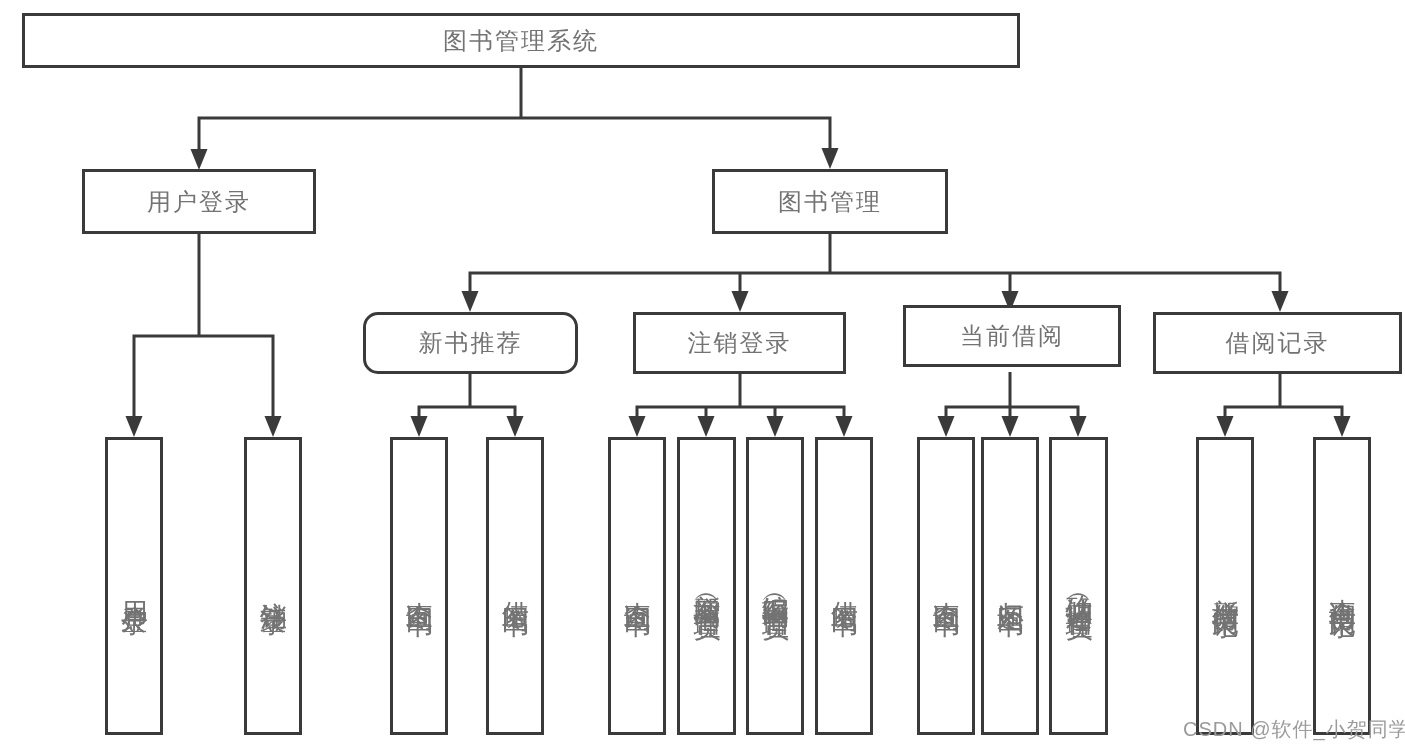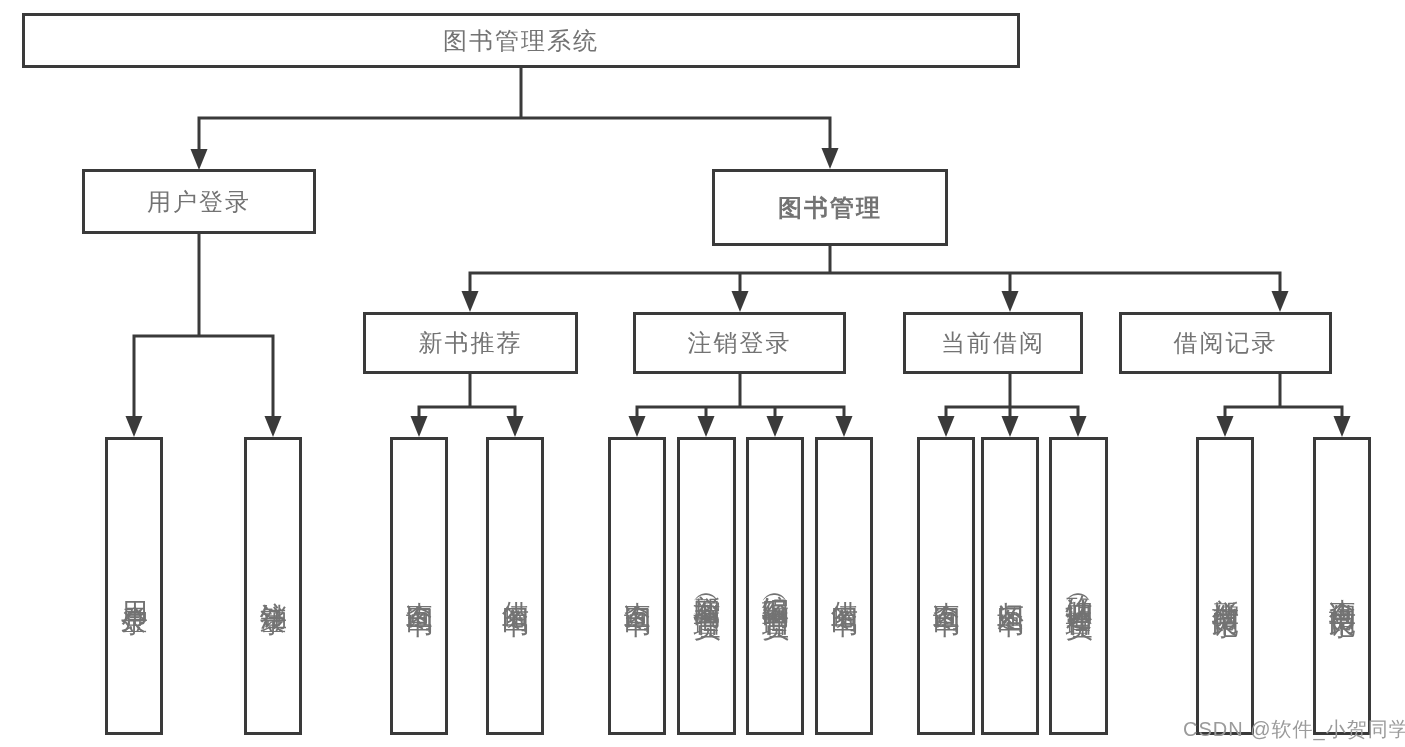--- a/index.html
+++ b/index.html
@@ -98,34 +98,34 @@
     </g>
   </svg>
 
   <div class="node hnode" style="left:22px; top:13px; width:998px; height:55px;">
     <span>图书管理系统</span>
   </div>
 
   <div class="node hnode" style="left:82px; top:169px; width:234px; height:65px;">
     <span>用户登录</span>
   </div>
-  <div class="node hnode" style="left:712px; top:169px; width:236px; height:77px;font-weight:bold;">
+  <div class="node hnode" style="left:712px; top:169px; width:236px; height:65px;">
     <span>图书管理</span>
   </div>
 
-  <div class="node hnode" style="left:363px; top:312px; width:215px; height:62px;">
+  <div class="node hnode" style="left:363px; top:312px; width:215px; height:62px;border-radius:15px;">
     <span>新书推荐</span>
   </div>
   <div class="node hnode" style="left:633px; top:312px; width:213px; height:62px;">
     <span>注销登录</span>
   </div>
-  <div class="node hnode" style="left:903px; top:312px; width:180px; height:62px;">
+  <div class="node hnode" style="left:903px; top:305px; width:218px; height:62px;">
     <span>当前借阅</span>
   </div>
-  <div class="node hnode" style="left:1119px; top:312px; width:213px; height:62px;">
+  <div class="node hnode" style="left:1153px; top:312px; width:249px; height:62px;">
     <span>借阅记录</span>
   </div>
 
   <div class="node vnode" style="left:105px; top:437px; width:58px; height:298px;">
     <span class="vtext">用户登录</span>
   </div>
   <div class="node vnode" style="left:244px; top:437px; width:58px; height:298px;">
     <span class="vtext">注销登录</span>
   </div>
 

